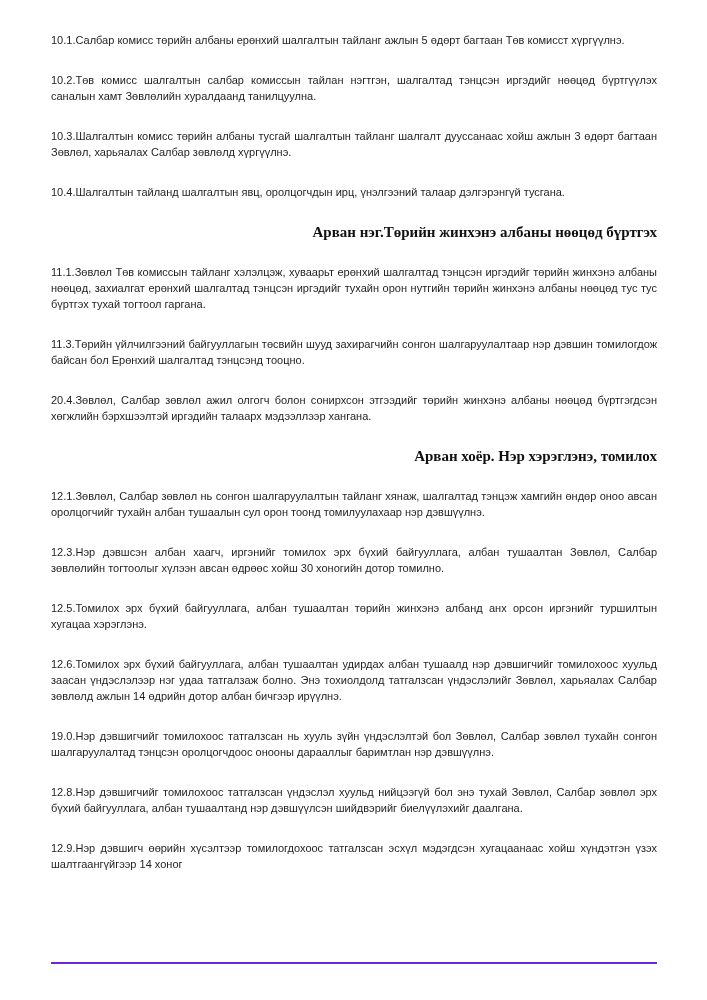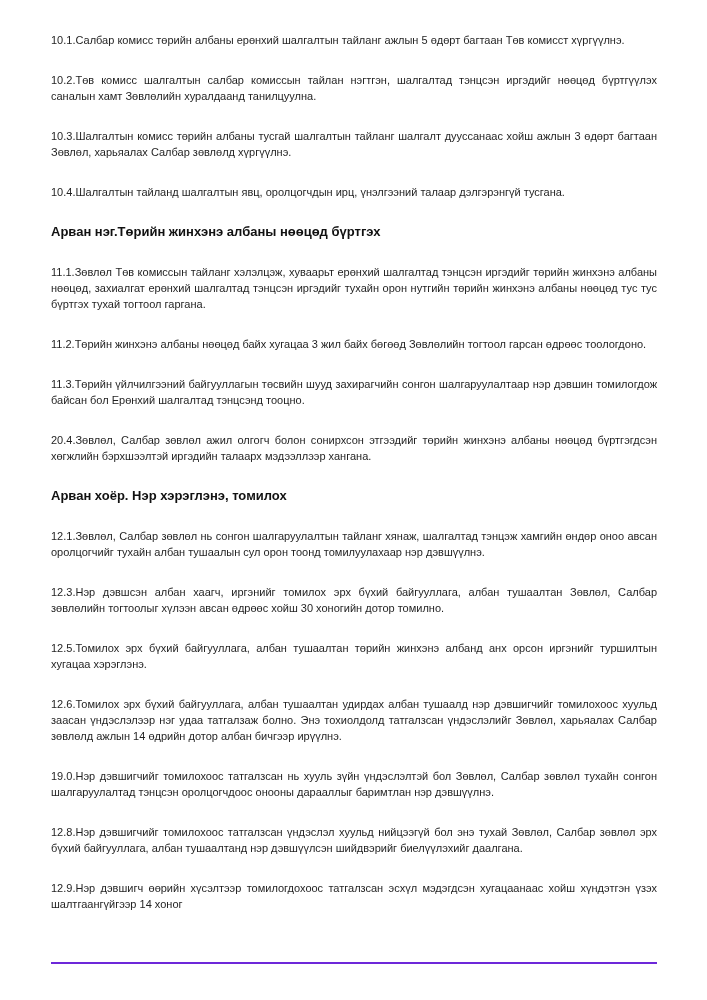--- a/index.html
+++ b/index.html
@@ -24,26 +24,27 @@
     width: 606px;
   }
   .paragraph {
     font-size: 11px;
     line-height: 16px;
     text-align: justify;
     margin: 0 0 24px 0;
     color: #1f1f1f;
   }
   .heading {
-    font-size: 13px;
+    font-size: 15px;
     line-height: 16px;
     font-weight: bold;
-    text-align: left;
+    text-align: right;
     margin: 0 0 24px 0;
     color: #111111;
+    font-family: Liberation Serif, serif;
   }
   .footer {
     position: absolute;
     top: 962px;
     left: 51px;
     width: 606px;
     border-top: 2px solid #6d28d9;
   }
   .page-number {
     font-size: 10px;
@@ -57,21 +58,20 @@
 <body>
 
 <div class="page">
   <div class="content">
       <div class="paragraph">10.1.Салбар комисс төрийн албаны ерөнхий шалгалтын тайланг ажлын 5 өдөрт багтаан Төв комисст хүргүүлнэ.</div>
       <div class="paragraph">10.2.Төв комисс шалгалтын салбар комиссын тайлан нэгтгэн, шалгалтад тэнцсэн иргэдийг нөөцөд бүртгүүлэх саналын хамт Зөвлөлийн хуралдаанд танилцуулна.</div>
       <div class="paragraph">10.3.Шалгалтын комисс төрийн албаны тусгай шалгалтын тайланг шалгалт дууссанаас хойш ажлын 3 өдөрт багтаан Зөвлөл, харьяалах Салбар зөвлөлд хүргүүлнэ.</div>
       <div class="paragraph">10.4.Шалгалтын тайланд шалгалтын явц, оролцогчдын ирц, үнэлгээний талаар дэлгэрэнгүй тусгана.</div>
       <div class="heading">Арван нэг.Төрийн жинхэнэ албаны нөөцөд бүртгэх</div>
       <div class="paragraph">11.1.Зөвлөл Төв комиссын тайланг хэлэлцэж, хуваарьт ерөнхий шалгалтад тэнцсэн иргэдийг төрийн жинхэнэ албаны нөөцөд, захиалгат ерөнхий шалгалтад тэнцсэн иргэдийг тухайн орон нутгийн төрийн жинхэнэ албаны нөөцөд тус тус бүртгэх тухай тогтоол гаргана.</div>
-      <div class="paragraph">11.2.Төрийн жинхэнэ албаны нөөцөд байх хугацаа 3 жил байх бөгөөд Зөвлөлийн тогтоол гарсан өдрөөс тоологдоно.</div>
       <div class="paragraph">11.3.Төрийн үйлчилгээний байгууллагын төсвийн шууд захирагчийн сонгон шалгаруулалтаар нэр дэвшин томилогдож байсан бол Ерөнхий шалгалтад тэнцсэнд тооцно.</div>
       <div class="paragraph">20.4.Зөвлөл, Салбар зөвлөл ажил олгогч болон сонирхсон этгээдийг төрийн жинхэнэ албаны нөөцөд бүртгэгдсэн хөгжлийн бэрхшээлтэй иргэдийн талаарх мэдээллээр хангана.</div>
       <div class="heading">Арван хоёр. Нэр хэрэглэнэ, томилох</div>
       <div class="paragraph">12.1.Зөвлөл, Салбар зөвлөл нь сонгон шалгаруулалтын тайланг хянаж, шалгалтад тэнцэж  хамгийн өндөр оноо авсан оролцогчийг тухайн албан тушаалын сул орон тоонд томилуулахаар нэр дэвшүүлнэ.</div>
       <div class="paragraph">12.3.Нэр дэвшсэн албан хаагч, иргэнийг томилох эрх бүхий байгууллага, албан тушаалтан Зөвлөл, Салбар зөвлөлийн тогтоолыг хүлээн авсан өдрөөс хойш 30 хоногийн дотор томилно.</div>
       <div class="paragraph">12.5.Томилох эрх бүхий байгууллага, албан тушаалтан төрийн жинхэнэ албанд анх орсон иргэнийг туршилтын хугацаа хэрэглэнэ.</div>
       <div class="paragraph">12.6.Томилох эрх бүхий байгууллага, албан тушаалтан удирдах албан тушаалд нэр дэвшигчийг томилохоос хуульд заасан үндэслэлээр нэг удаа татгалзаж болно. Энэ тохиолдолд татгалзсан үндэслэлийг Зөвлөл, харьяалах Салбар зөвлөлд ажлын 14 өдрийн дотор албан бичгээр ирүүлнэ.</div>
       <div class="paragraph">19.0.Нэр дэвшигчийг томилохоос татгалзсан нь хууль зүйн үндэслэлтэй бол Зөвлөл, Салбар зөвлөл тухайн сонгон шалгаруулалтад тэнцсэн оролцогчдоос онооны дарааллыг баримтлан нэр дэвшүүлнэ.</div>
       <div class="paragraph">12.8.Нэр дэвшигчийг томилохоос татгалзсан үндэслэл хуульд нийцээгүй бол энэ тухай Зөвлөл, Салбар зөвлөл эрх бүхий байгууллага, албан тушаалтанд нэр дэвшүүлсэн шийдвэрийг биелүүлэхийг даалгана.</div>
       <div class="paragraph">12.9.Нэр дэвшигч өөрийн хүсэлтээр томилогдохоос татгалзсан эсхүл  мэдэгдсэн хугацаанаас хойш хүндэтгэн үзэх шалтгаангүйгээр 14 хоног</div>

